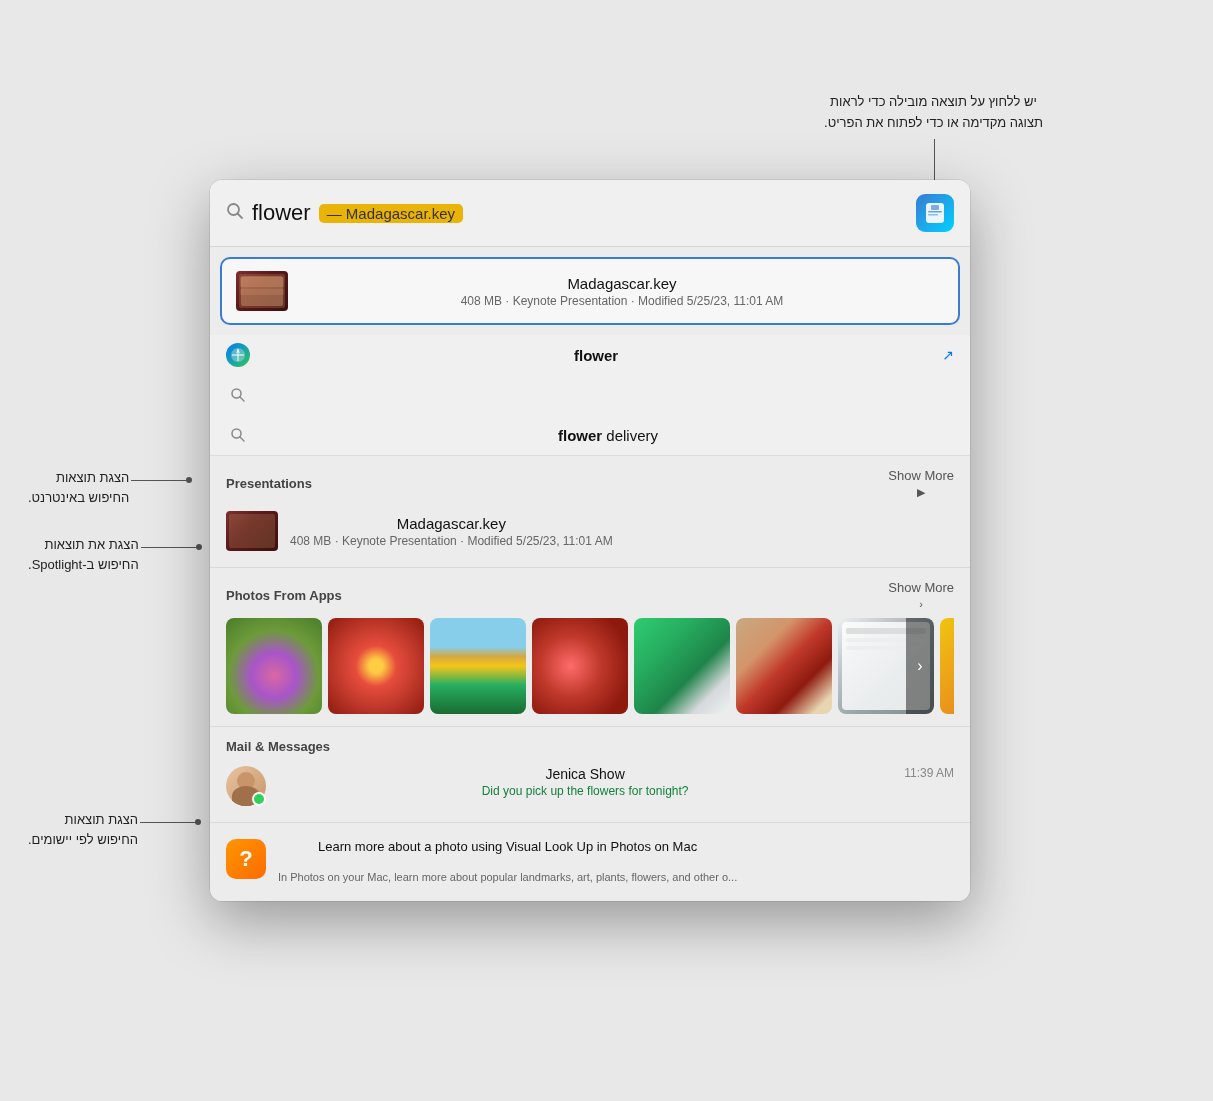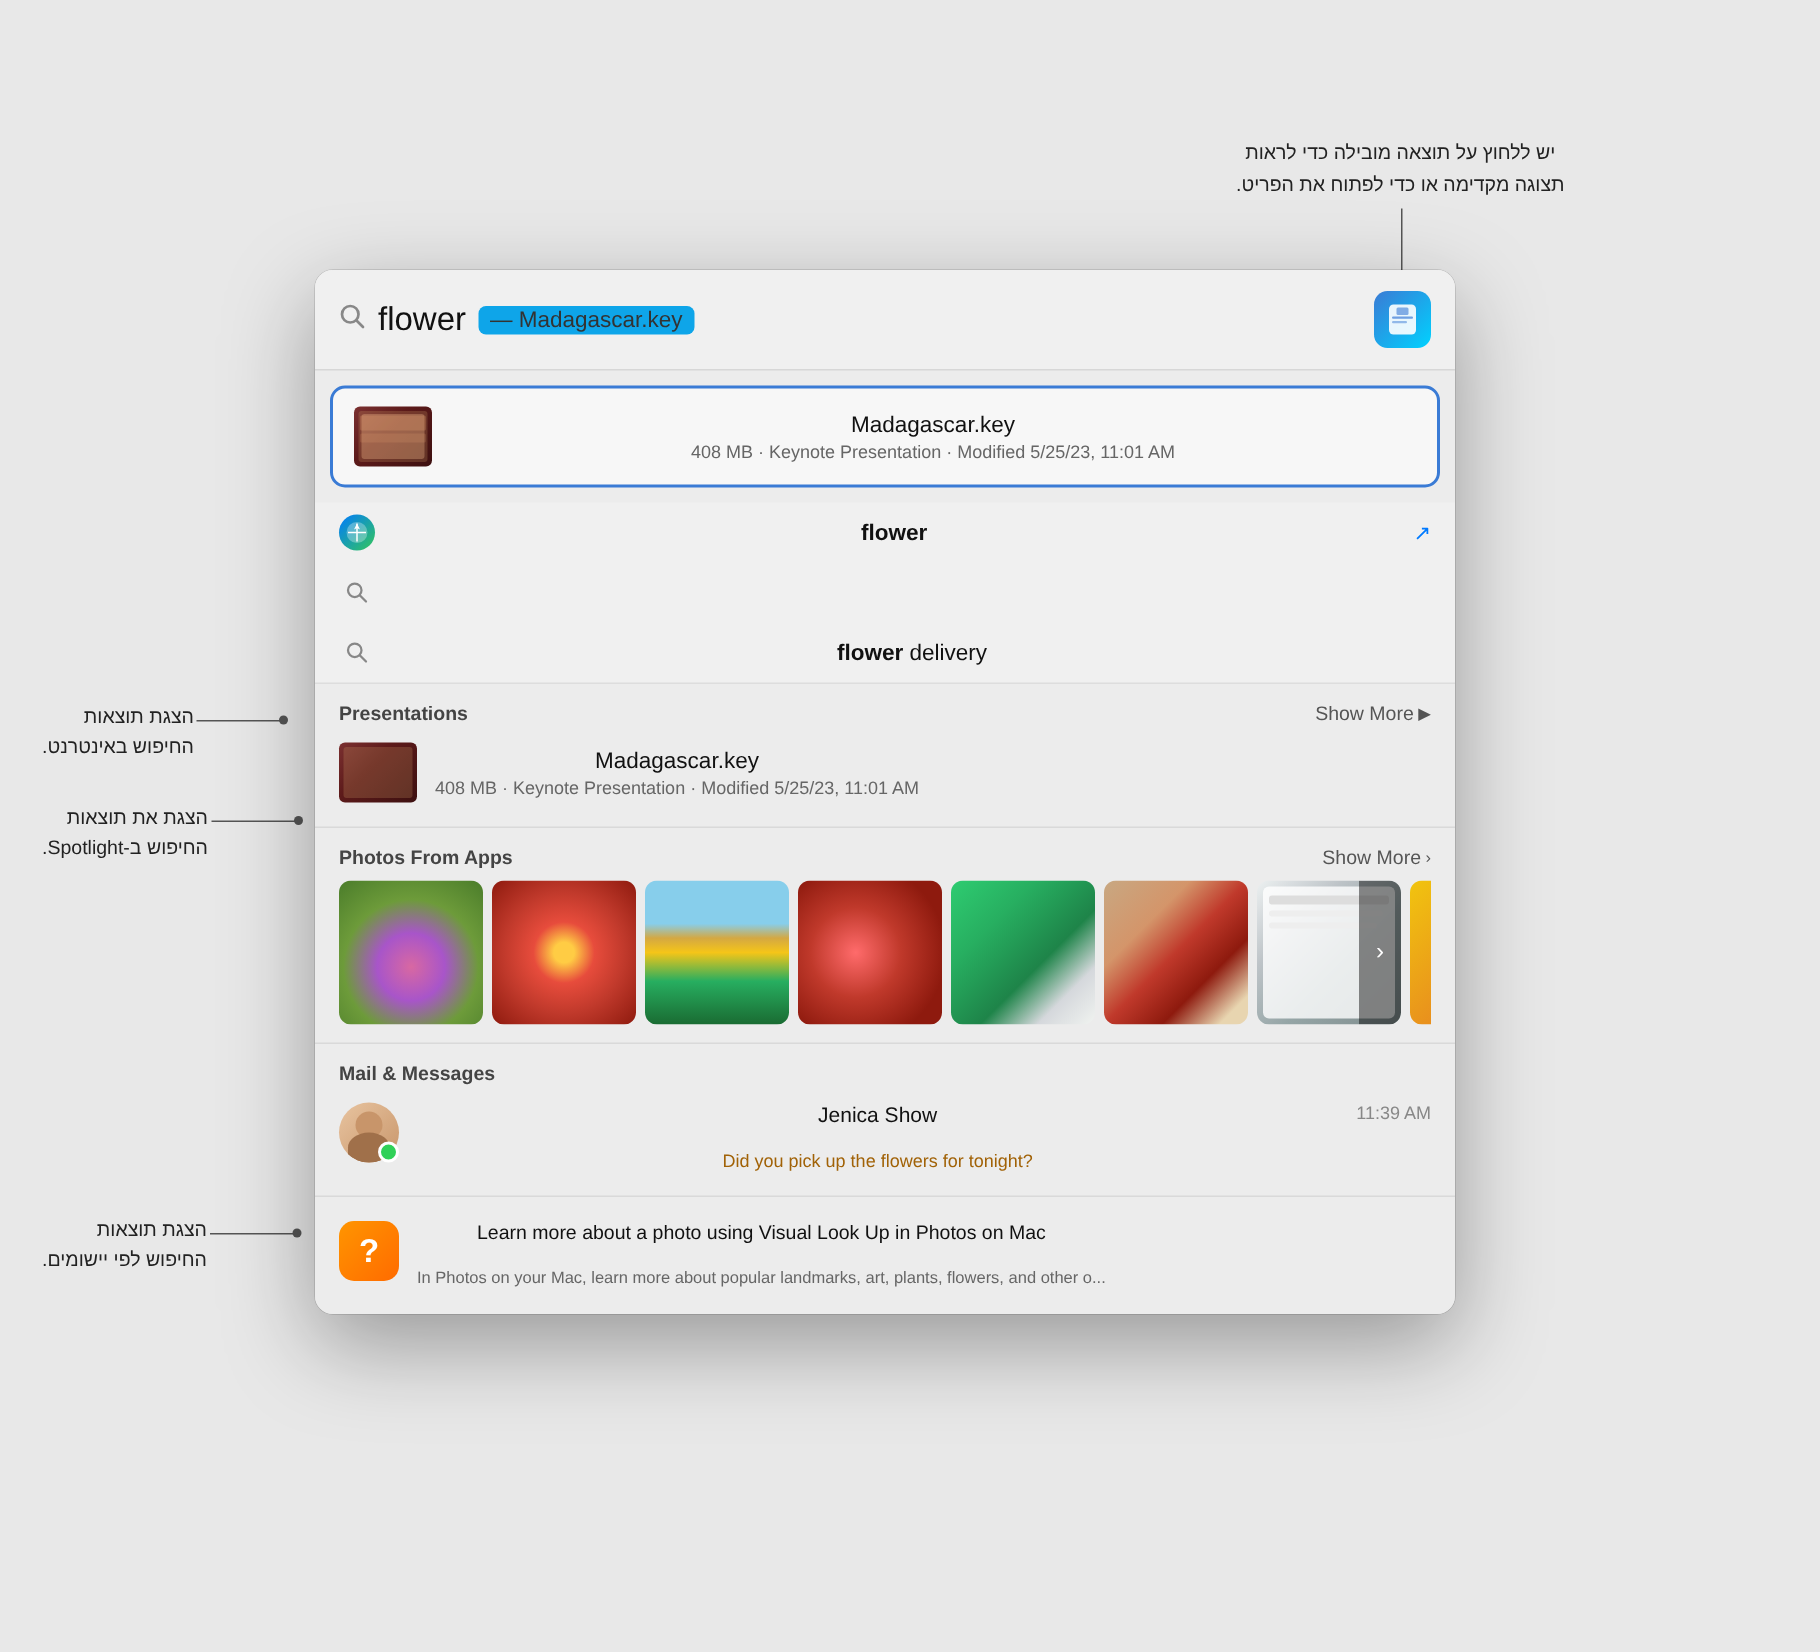--- a/index.html
+++ b/index.html
@@ -53,21 +53,21 @@
       gap: 8px;
     }
 
     .search-query-text {
       font-size: 22px;
       font-weight: 500;
       color: #111;
     }
 
     .search-tag {
-      background: #0ea5e9;
+      background: #eab308;
       border-radius: 5px;
       padding: 1px 8px;
       font-size: 15px;
       color: #333;
       font-weight: 400;
     }
 
     .search-app-icon {
       width: 38px;
       height: 38px;
@@ -193,20 +193,21 @@
       text-transform: capitalize;
     }
 
     .show-more {
       font-size: 13px;
       color: #555;
       cursor: pointer;
       display: flex;
       align-items: center;
       gap: 3px;
+      flex-direction: column;
     }
 
     .show-more-arrow {
       font-size: 11px;
     }
 
     
     .result-row {
       display: flex;
       align-items: center;
@@ -280,22 +281,22 @@
     .mail-info { flex: 1; }
 
     .mail-sender {
       font-size: 14px;
       font-weight: 500;
       color: #111;
     }
 
     .mail-preview {
       font-size: 12px;
-      color: #a16207;
-      margin-top: 16px;
+      color: #15803d;
+      margin-top: 2px;
     }
 
     .mail-time {
       font-size: 12px;
       color: #888;
       flex-shrink: 0;
     }
 
     
     .help-result {

